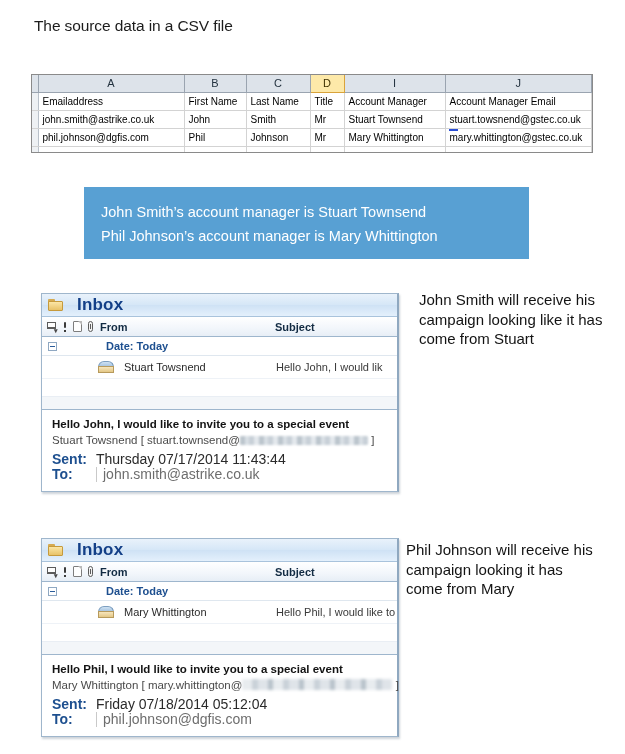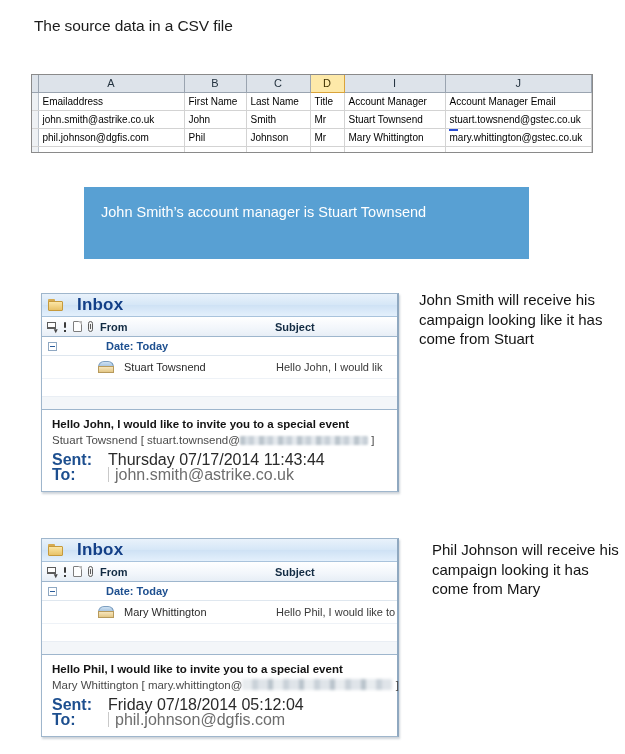--- a/index.html
+++ b/index.html
@@ -294,37 +294,37 @@
     background: repeating-linear-gradient(90deg,#b9c3cb 0 5px,#d7dee4 5px 9px,#c6ced6 9px 14px,#e2e7ec 14px 19px);
     filter: blur(1.1px);
     opacity: 0.95;
   }
   .redact.r2 {
     width: 150px;
     height: 11px;
     background: repeating-linear-gradient(90deg,#e8ecef 0 10px,#c9d1d8 10px 16px,#dfe4e9 16px 26px,#b8c2ca 26px 31px);
     filter: blur(1.4px);
   }
-  .mp-read .kv { font-size: 16px; line-height: 15px; display: flex; gap: 12px; }
+  .mp-read .kv { font-size: 14px; line-height: 15px; display: flex; }
   .mp-read .kv .k {
     width: 44px; flex: none; color: #1d4f8f; font-weight: bold;
   }
   .mp-read .kv .v { color: #2a2a2a; text-align: center; }
   .mp-read .kv.to .v { color: #6d6d6d; padding-left: 6px; border-left: 1px solid #c9c9c9; }
 
   
   .annot {
     position: absolute;
     font-size: 15px;
     line-height: 19.5px;
     color: #131313;
     width: 190px;
   }
   .annot.a1 { left: 419px; top: 290px; }
-  .annot.a2 { left: 432px; top: 540px; }
+  .annot.a2 { left: 406px; top: 540px; }
 </style>
 </head>
 <body>
 
 <div class="page-title">The source data in a CSV file</div>
 
 <div class="sheet">
   <table>
     <colgroup>
       <col style="width:6px">
@@ -384,20 +384,23 @@
         <td></td>
       </tr>
     </tbody>
   </table>
 </div>
 
 <div class="banner">
   <div>
     <span class="strong">John Smith’s</span><span> account manager is </span><span class="strong">Stuart Townsend</span>
   </div>
+  <div>
+    <span class="strong">Phil Johnson’s</span><span> account manager is </span><span class="strong">Mary Whittington</span>
+  </div>
 </div>
 
 <div class="mailpanel p1">
 
   <div class="mp-title">
     <span class="folder-icon">
       <span class="tab"></span>
         <span class="body"></span>
     </span>
     <span class="label">Inbox</span>

